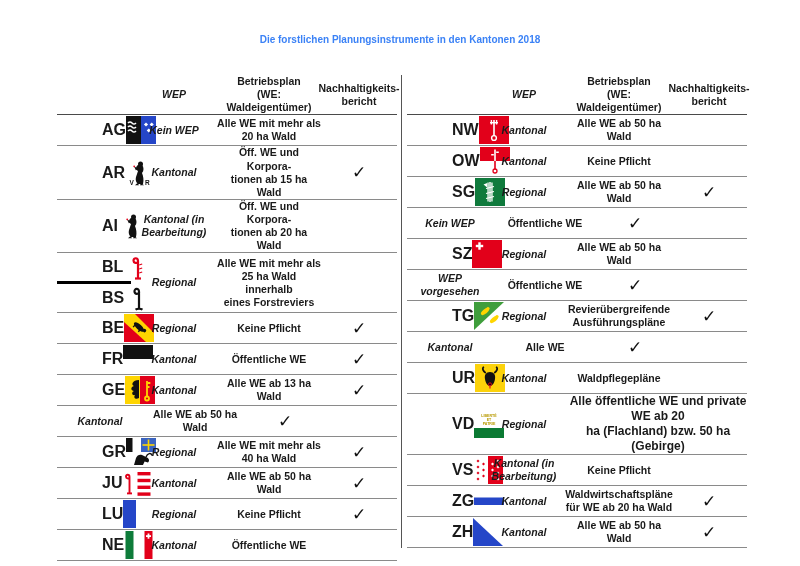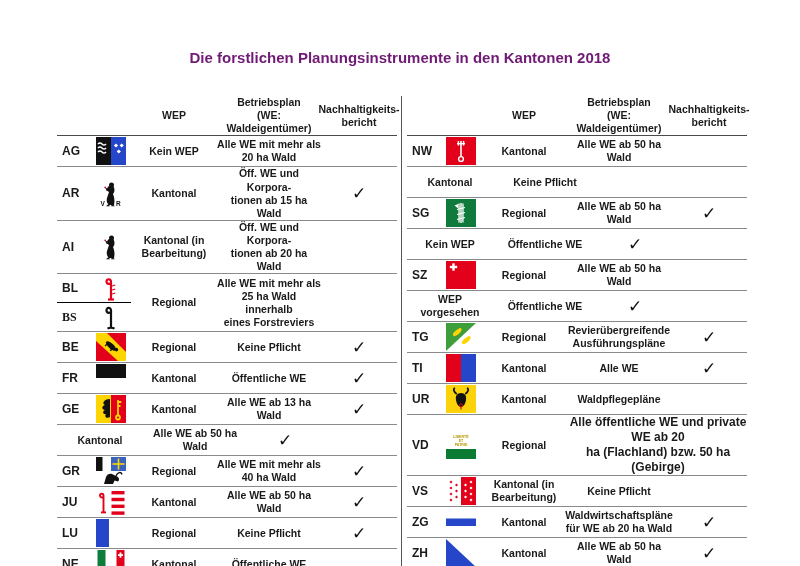--- a/index.html
+++ b/index.html
@@ -1,43 +1,43 @@
 <!DOCTYPE html>
 <html><head>
 <meta charset="utf-8">
 <style>
   html,body{margin:0;padding:0;}
   body{
     width:800px;height:566px;overflow:hidden;background:#ffffff;
     font-family:"Liberation Sans","DejaVu Sans",sans-serif;color:#1a1a1a;
   }
   .page-title{
-    margin-top:49px;text-align:center;font-size:15px;font-weight:700;color:#701a75;
+    margin-top:34px;text-align:center;font-size:10px;font-weight:700;color:#3b82f6;
   }
   .tables{
     display:flex;align-items:flex-start;margin:30px 0 0 57px;
   }
   .ctable{width:340px;flex:0 0 340px;}
   .ctable.right{margin-left:4px;border-left:1px solid #555;padding-left:5px;}
   .row{
     display:flex;align-items:stretch;border-bottom:1px solid #8a8a8a;min-height:30px;
   }
   .row.header-row{border-bottom:1px solid #4a4a4a;min-height:36px;}
   .cell{
     display:flex;align-items:center;justify-content:center;text-align:center;
     white-space:pre-line;font-size:10.5px;line-height:1.25;font-weight:600;
   }
   .header-row .cell{font-weight:700;font-size:10.5px;}
   .cell-id{width:74px;flex:0 0 74px;flex-direction:column;align-items:stretch;justify-content:stretch;padding:0;}
   .id-pair{display:flex;align-items:center;flex:1;}
-  .id-pair + .id-pair{border-top:1px solid #000000;font-family:Liberation Serif, serif;}
-  .code{width:34px;padding-left:5px;font-weight:700;font-size:12px;text-align:left;}
+  .id-pair + .id-pair{border-top:3px solid #000000;}
+  .code{width:34px;padding-left:5px;font-weight:700;font-size:16px;text-align:left;margin-left:40px;}
   .flag{width:30px;height:28px;display:flex;align-items:center;justify-content:center;}
   .flag svg{display:block;}
-  .cell-wep{width:86px;flex:0 0 86px;}
+  .cell-wep{width:86px;flex:0 0 86px;font-style:italic;}
   .cell-plan{width:104px;flex:0 0 104px;}
   .cell-check{width:76px;flex:0 0 76px;}
   .check-glyph{font-size:17px;font-weight:700;color:#111;}
   .row.wide .cell-plan{width:182px;flex:0 0 182px;font-size:12px;}
 </style>
 </head>
 <body>
 
 <div class="page-title">Die forstlichen Planungsinstrumente in den Kantonen 2018</div>
 
@@ -243,20 +243,30 @@
                   <rect x="16.9" y="4" width="1.4" height="4.5"></rect>
                   <rect x="11" y="6" width="8" height="1.4"></rect>
                 </g>
                 <circle cx="15" cy="22" r="2.4" stroke="#fff" stroke-width="1.4" fill="none"></circle>
               </svg></span></div></div>
     <div class="cell cell-wep">Kantonal</div>
     <div class="cell cell-plan">Alle WE ab 50 ha Wald</div>
     <div class="cell cell-check"></div>
   </div>
       <div class="row">
+    <div class="cell cell-id"><div class="id-pair"><span class="code">OW</span><span class="flag"><svg width="30" height="28" viewBox="0 0 30 28" xmlns="http://www.w3.org/2000/svg">
+                <rect width="30" height="14" fill="#e2001a"></rect>
+                <g fill="#fff">
+                  <rect x="14.2" y="2.5" width="1.6" height="11.5"></rect>
+                  <rect x="16.2" y="4.5" width="2.6" height="1.5"></rect>
+                  <rect x="11.2" y="7" width="2.6" height="1.5"></rect>
+                </g>
+                <rect x="14.2" y="14" width="1.6" height="8.5" fill="#e2001a"></rect>
+                <circle cx="15" cy="24" r="2" stroke="#e2001a" stroke-width="1.3" fill="none"></circle>
+              </svg></span></div></div>
     <div class="cell cell-wep">Kantonal</div>
     <div class="cell cell-plan">Keine Pflicht</div>
     <div class="cell cell-check"></div>
   </div>
       <div class="row">
     <div class="cell cell-id"><div class="id-pair"><span class="code">SG</span><span class="flag"><svg width="30" height="28" viewBox="0 0 30 28" xmlns="http://www.w3.org/2000/svg">
                 <rect width="30" height="28" fill="#0f7a3c"></rect>
                 <g fill="#fff">
                   <rect x="12.4" y="4.5" width="1.3" height="19"></rect>
                   <rect x="14.3" y="4" width="1.4" height="20"></rect>
@@ -303,24 +313,20 @@
                   <ellipse cx="20" cy="17.5" rx="4.8" ry="2.3" transform="rotate(-38 20 17.5)"></ellipse>
                   <circle cx="23" cy="14.5" r="1.6"></circle>
                 </g>
               </svg></span></div></div>
     <div class="cell cell-wep">Regional</div>
     <div class="cell cell-plan">Revierübergreifende
 Ausführungspläne</div>
     <div class="cell cell-check"><span class="check-glyph">✓</span></div>
   </div>
       <div class="row">
-    <div class="cell cell-id"><div class="id-pair"><span class="code">TI</span><span class="flag"><svg width="30" height="28" viewBox="0 0 30 28" xmlns="http://www.w3.org/2000/svg">
-                <rect width="15" height="28" fill="#e2001a"></rect>
-                <rect x="15" width="15" height="28" fill="#2546c8"></rect>
-              </svg></span></div></div>
     <div class="cell cell-wep">Kantonal</div>
     <div class="cell cell-plan">Alle WE</div>
     <div class="cell cell-check"><span class="check-glyph">✓</span></div>
   </div>
       <div class="row">
     <div class="cell cell-id"><div class="id-pair"><span class="code">UR</span><span class="flag"><svg width="30" height="28" viewBox="0 0 30 28" xmlns="http://www.w3.org/2000/svg">
                 <rect width="30" height="28" fill="#fcd20a"></rect>
                 <path d="M15,8 C11,8 9.2,11 10,15 C10.6,19 12.5,22 15,22 C17.5,22 19.4,19 20,15 C20.8,11 19,8 15,8 Z" fill="#111"></path>
                 <g stroke="#111" stroke-width="1.7" fill="none">
                   <path d="M10.8,9 C7.8,7 6.8,4 9,3"></path>

